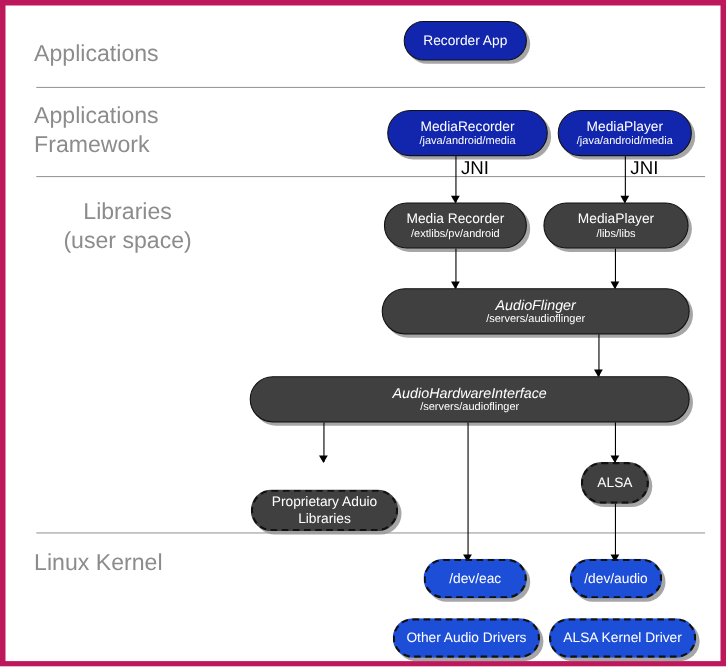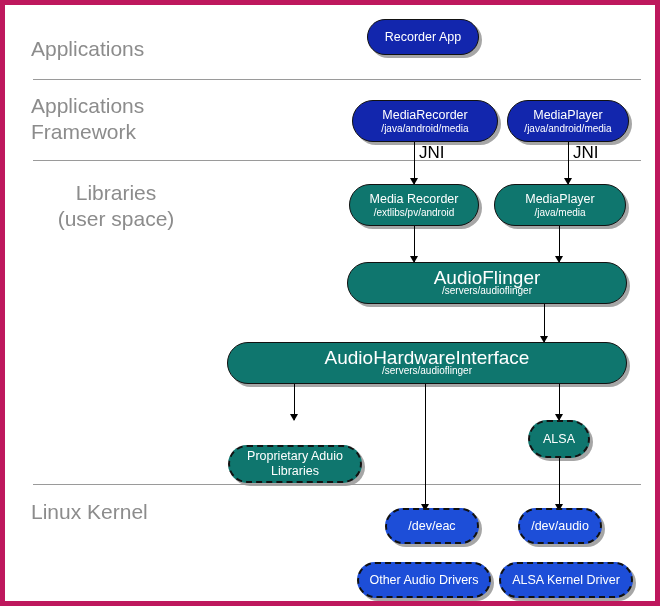--- a/index.html
+++ b/index.html
@@ -54,24 +54,24 @@
     font-size: 12.5px;
     line-height: 15px;
     white-space: nowrap;
   }
   .node .sub {
     font-size: 10px;
     line-height: 12px;
     white-space: nowrap;
   }
   .node.blue  { background: #1226ad; }
-  .node.green { background: #0f766e; }
+  .node.green { background: #404040; }
   .node.red   { background: #1d4ed8; }
   .node.dashed { border: 2px dashed #111111; }
-  .node.big .title { font-size: 19px; }
+  .node.big .title { font-size: 13px; font-style: italic; }
 
   
   .vline {
     position: absolute;
     width: 1px;
     background: #000000;
   }
   .arrowhead {
     position: absolute;
     width: 0;
@@ -126,21 +126,21 @@
   <div class="arrowhead" style="left:559px; top:173px;"></div>
   <div class="edge-label" style="left:568px; top:138px;">JNI</div>
 
   <div class="node green" style="left:344px; top:179px; width:130px; height:42px;">
     <span class="title">Media Recorder</span>
     <span class="sub">/extlibs/pv/android</span>
   </div>
 
   <div class="node green" style="left:489px; top:179px; width:132px; height:42px;">
     <span class="title">MediaPlayer</span>
-    <span class="sub">/java/media</span>
+    <span class="sub">/libs/libs</span>
   </div>
 
   <div class="vline" style="left:409px; top:221px; height:36px;"></div>
   <div class="arrowhead" style="left:405px; top:251px;"></div>
 
   <div class="vline" style="left:554px; top:221px; height:36px;"></div>
   <div class="arrowhead" style="left:550px; top:251px;"></div>
 
   <div class="node green big" style="left:342px; top:257px; width:280px; height:42px;">
     <span class="title">AudioFlinger</span>

